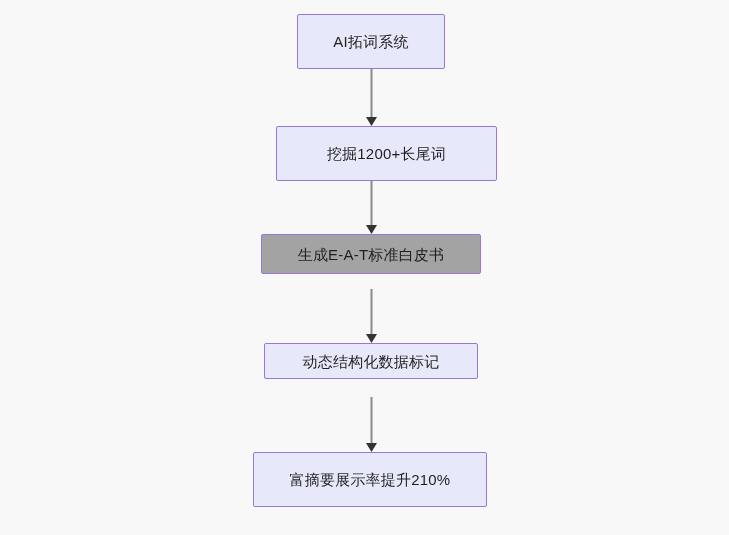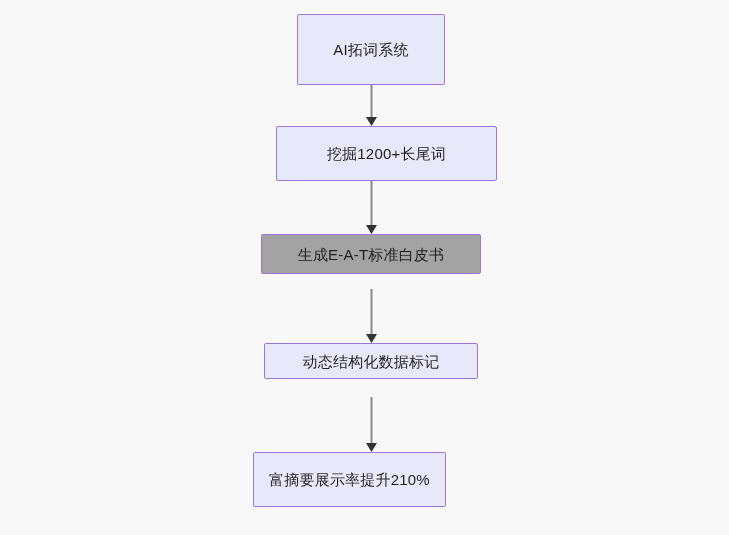--- a/index.html
+++ b/index.html
@@ -60,28 +60,28 @@
       <polygon points="0,44 11,44 5.5,53" fill="#333333"></polygon>
     </svg>
     <svg class="flow-edge" width="11" height="54" style="left: 365.5px; top: 289px;">
       <line x1="5.5" y1="0" x2="5.5" y2="46" stroke="#8a8a8a" stroke-width="2"></line>
       <polygon points="0,45 11,45 5.5,54" fill="#333333"></polygon>
     </svg>
     <svg class="flow-edge" width="11" height="55" style="left: 365.5px; top: 397px;">
       <line x1="5.5" y1="0" x2="5.5" y2="47" stroke="#8a8a8a" stroke-width="2"></line>
       <polygon points="0,46 11,46 5.5,55" fill="#333333"></polygon>
     </svg>
-    <div class="flow-node" style="left: 297px; top: 14px; width: 148px; height: 71px; background: rgb(232, 232, 251); border-color: rgb(154, 119, 214); color: rgb(31, 31, 31);">
+    <div class="flow-node" style="left: 297px; top: 14px; width: 148px; height: 55px; background: rgb(232, 232, 251); border-color: rgb(154, 119, 214); color: rgb(31, 31, 31);">
       <span class="node-label">AI拓词系统</span>
     </div>
     <div class="flow-node" style="left: 276px; top: 126px; width: 221px; height: 55px; background: rgb(232, 232, 251); border-color: rgb(154, 119, 214); color: rgb(31, 31, 31);">
       <span class="node-label">挖掘1200+长尾词</span>
     </div>
     <div class="flow-node" style="left: 261px; top: 234px; width: 220px; height: 40px; background: #a3a3a3; border-color: rgb(154, 119, 214); color: rgb(31, 31, 31);">
       <span class="node-label">生成E-A-T标准白皮书</span>
     </div>
     <div class="flow-node" style="left: 264px; top: 343px; width: 214px; height: 36px; background: rgb(232, 232, 251); border-color: rgb(154, 119, 214); color: rgb(31, 31, 31);">
       <span class="node-label">动态结构化数据标记</span>
     </div>
-    <div class="flow-node" style="left: 253px; top: 452px; width: 193px; height: 55px; background: rgb(232, 232, 251); border-color: rgb(154, 119, 214); color: rgb(31, 31, 31);">
+    <div class="flow-node" style="left: 253px; top: 452px; width: 234px; height: 55px; background: rgb(232, 232, 251); border-color: rgb(154, 119, 214); color: rgb(31, 31, 31);">
       <span class="node-label">富摘要展示率提升210%</span>
     </div>
   </div>
 
 </body></html>

